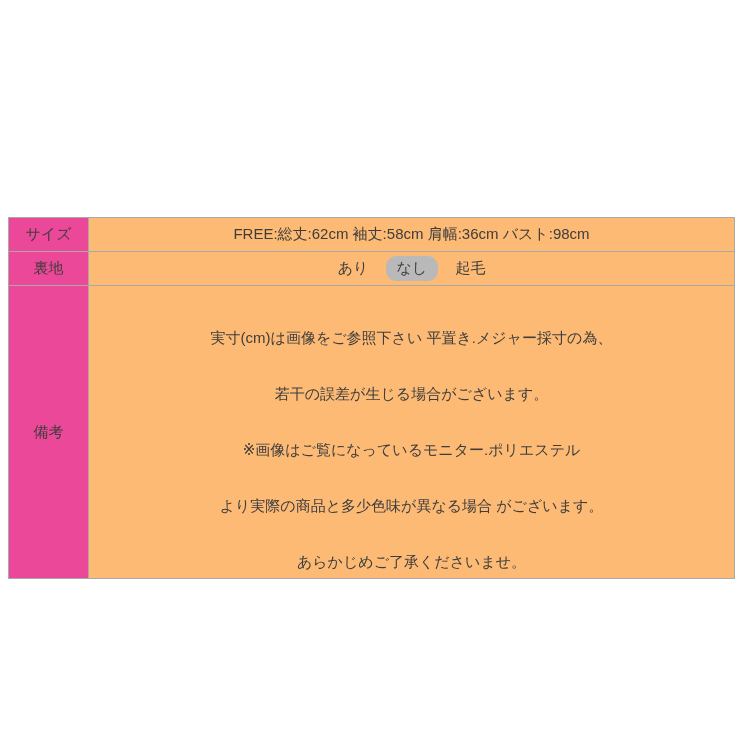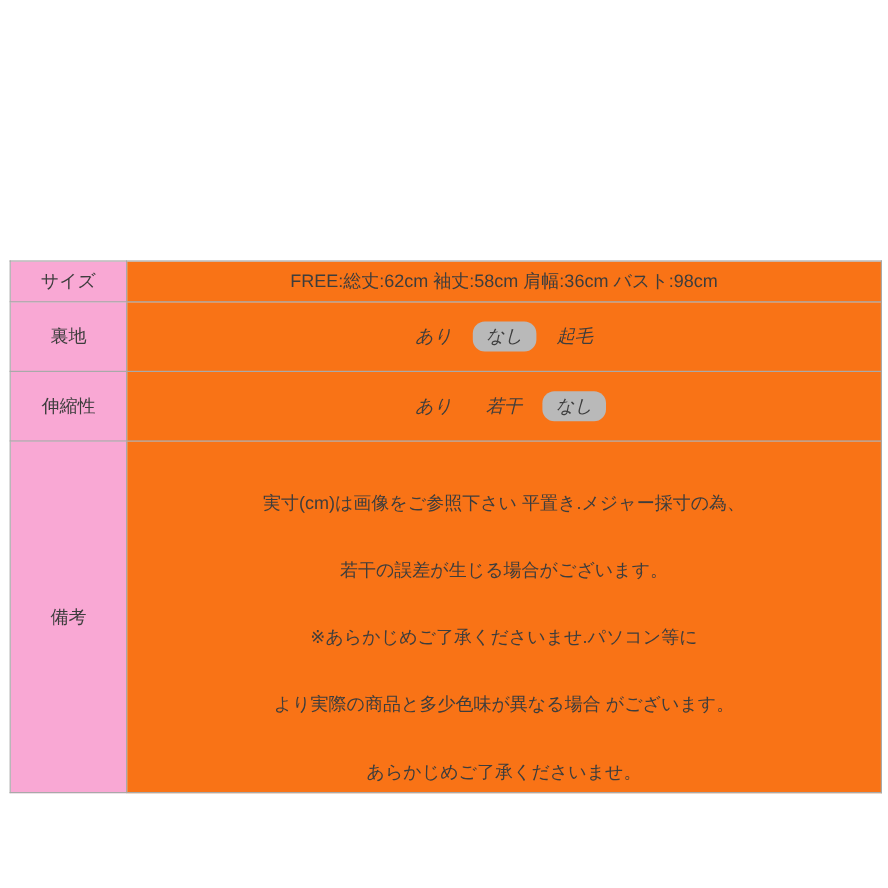--- a/index.html
+++ b/index.html
@@ -18,38 +18,37 @@
     width: 727px;
     border-collapse: collapse;
     font-size: 15px;
     table-layout: fixed;
   }
   .spec-table th, .spec-table td {
     border: 1px solid #a9a9a9;
     vertical-align: middle;
   }
   .spec-table th {
-    background: #f9a8d4;
-    width: 97px;
+    background: #ec4899;
+    width: 80px;
     font-weight: normal;
     text-align: center;
     padding: 0 2px;
   }
   .spec-table td {
     text-align: center;
-    background: #f97316;
+    background: #fdba74;
   }
   tr.std { height: 34px; }
   tr.remark-row { height: 106px; }
   .opts { display: inline-block; }
   .opt {
     display: inline-block;
     padding: 3px 11px;
-    margin: 16px 1px;
-    font-style: italic;
+    margin: 4px 1px;
   }
   .opt.selected { background: #b9b9b9; border-radius: 10px; }
   .remark { padding: 6px 10px; }
   .remark-line { line-height: 20px; white-space: nowrap; margin-top: 36px; }
 </style>
 </head>
 <body>
 
 <table class="spec-table">
   <tbody>
@@ -62,36 +61,26 @@
   <tr class="std">
     <th>裏地</th>
     <td>
       <span class="opts">
         <span class="opt">あり</span>
         <span class="opt selected">なし</span>
         <span class="opt">起毛</span>
       </span>
     </td>
   </tr>
-  <tr class="std">
-    <th>伸縮性</th>
-    <td>
-      <span class="opts">
-        <span class="opt">あり</span>
-        <span class="opt">若干</span>
-        <span class="opt selected">なし</span>
-      </span>
-    </td>
-  </tr>
   <tr class="remark-row">
     <th>備考</th>
     <td>
       <div class="remark">
         <div class="remark-line">実寸(cm)は画像をご参照下さい 平置き.メジャー採寸の為、</div>
         <div class="remark-line">若干の誤差が生じる場合がございます。</div>
-        <div class="remark-line">※あらかじめご了承くださいませ.パソコン等に</div>
+        <div class="remark-line">※画像はご覧になっているモニター.ポリエステル</div>
         <div class="remark-line">より実際の商品と多少色味が異なる場合 がございます。</div>
         <div class="remark-line">あらかじめご了承くださいませ。</div>
       </div>
     </td>
   </tr>
 </tbody>
   </table>
 
 </body></html>

